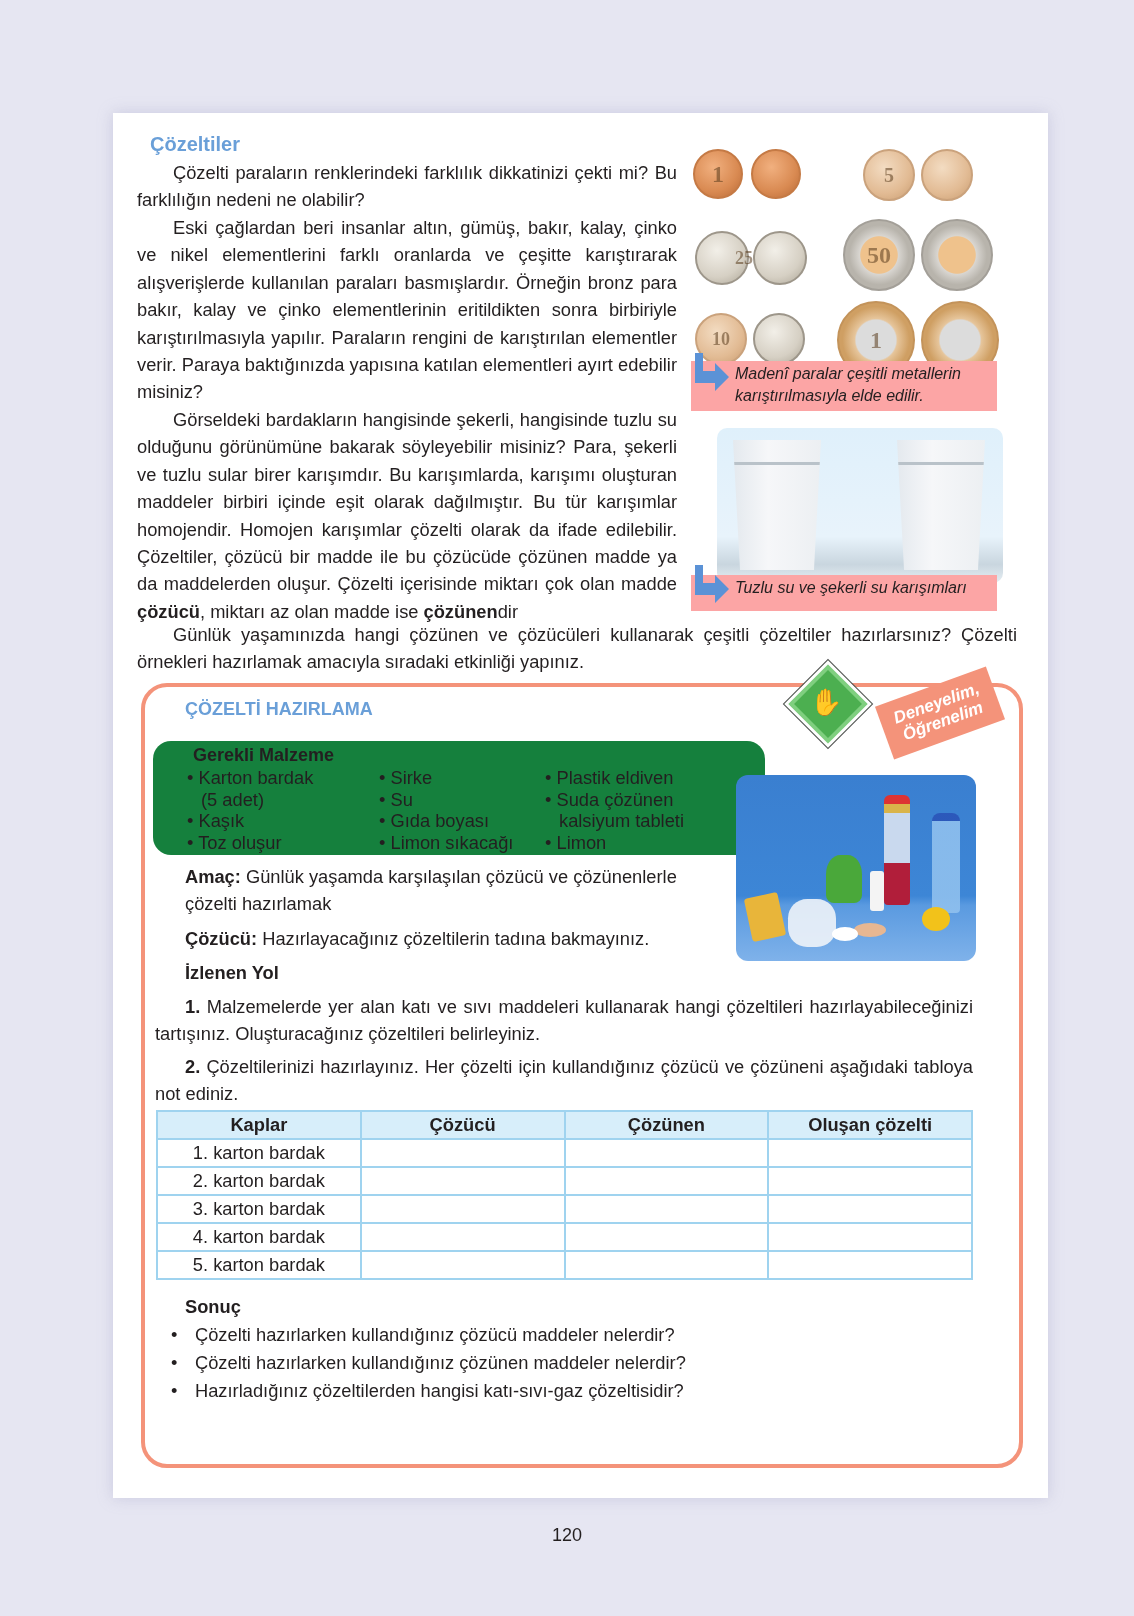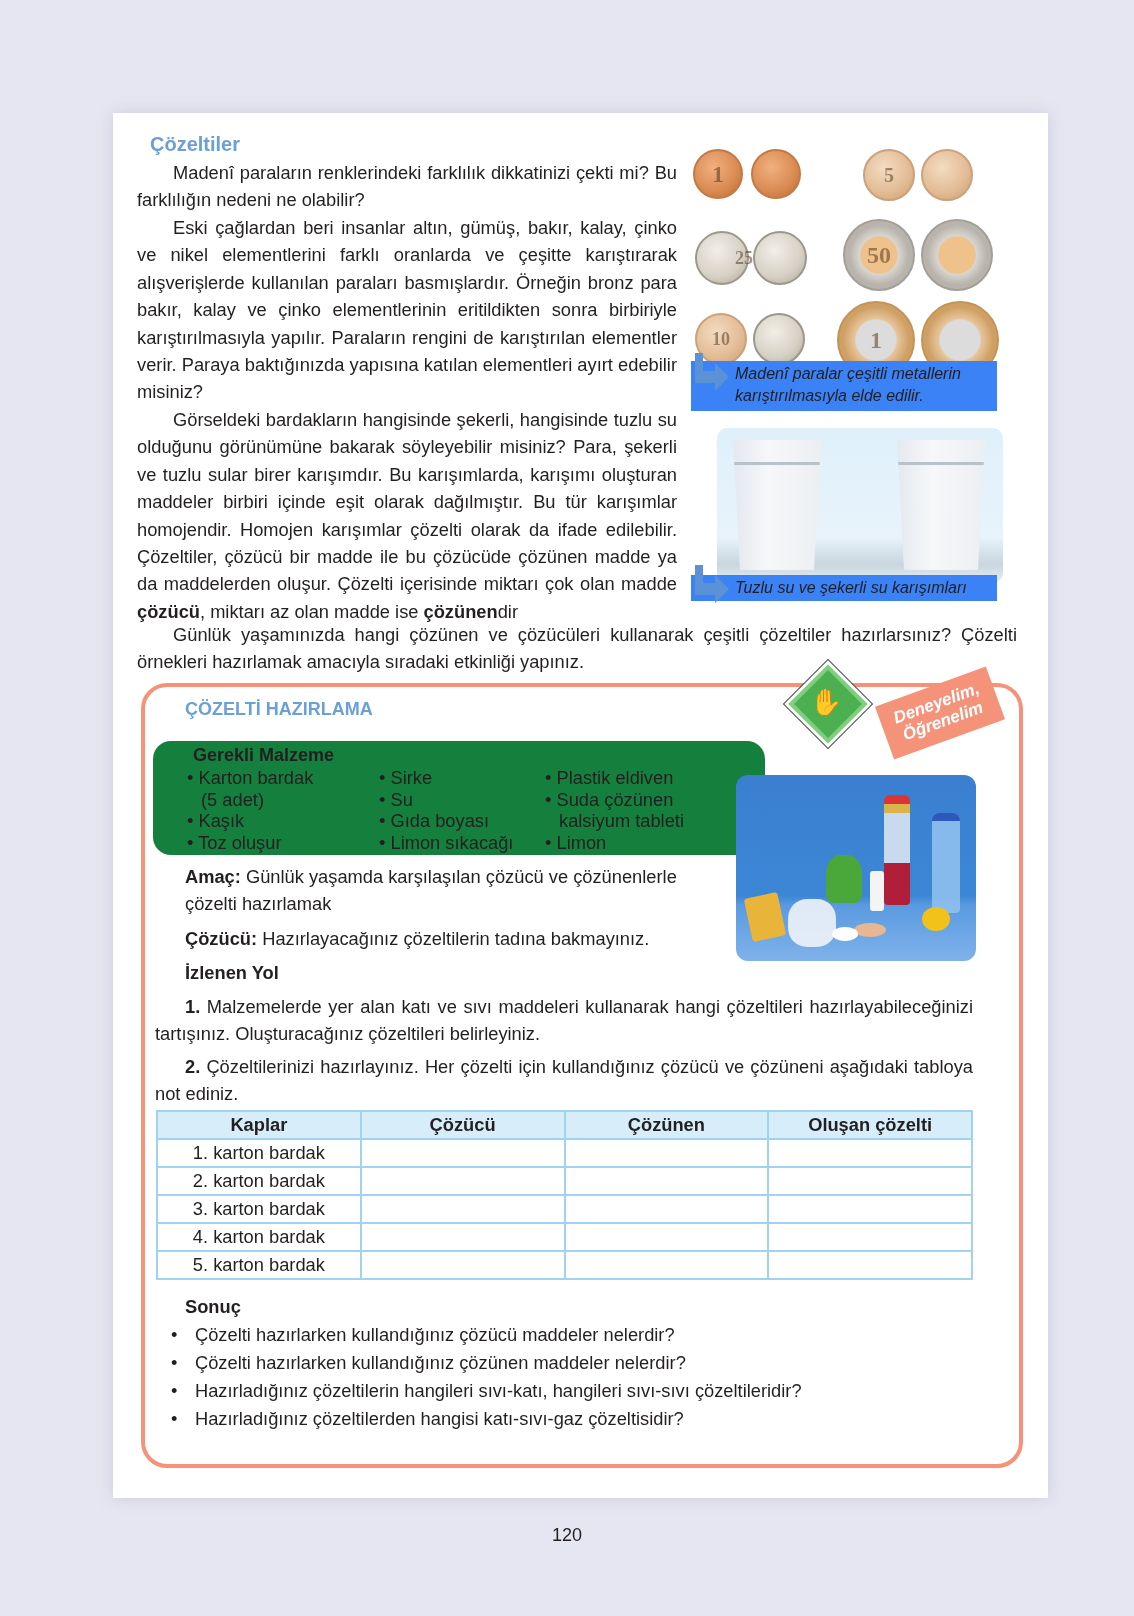--- a/index.html
+++ b/index.html
@@ -15,21 +15,21 @@
   b{font-weight:bold;}
   
   .coin{position:absolute;border-radius:50%;box-sizing:border-box;}
   .cu{background:radial-gradient(circle at 40% 35%,#f1b07f,#d98a52 60%,#b86a37);border:2px solid #c57a45;}
   .br{background:radial-gradient(circle at 40% 35%,#f3dcc2,#e2bb94 60%,#c99c70);border:2px solid #caa27c;}
   .ag{background:radial-gradient(circle at 40% 35%,#f2efe8,#d6d0c4 60%,#aba495);border:2px solid #9d968a;}
   .bi{background:radial-gradient(circle at 50% 50%,#efc28c 0 38%,#d9d6d1 40%,#b8b4ac 62%);border:2px solid #a39f98;}
   .bi2{background:radial-gradient(circle at 50% 50%,#dcdcdc 0 38%,#e6c59b 41%,#cf9f63 64%);border:2px solid #c3935a;}
   .coin span{position:absolute;inset:0;display:flex;align-items:center;justify-content:center;
        font-family:"Liberation Serif",serif;font-weight:bold;color:rgba(90,60,30,.55);}
-  .caption{background:#3b82f6;font-style:italic;font-size:16px;line-height:22px;color:#231f20;padding:2px 6px 2px 44px;box-sizing:border-box;}
+  .caption{background:#fca5a5;font-style:italic;font-size:16px;line-height:22px;color:#231f20;padding:2px 6px 2px 44px;box-sizing:border-box;}
   .arrow{position:absolute;width:40px;height:40px;}
   
   .glass-photo{position:absolute;left:604px;top:315px;width:286px;height:155px;border-radius:10px;
        background:linear-gradient(#dff0fb,#e8f3fb 70%,#c9d6df 88%,#e6eef3);overflow:hidden;}
   .glass{position:absolute;top:12px;width:88px;height:130px;
        clip-path:polygon(0 0,100% 0,92% 100%,8% 100%);
        background:linear-gradient(90deg,#e4e9ee,#f6f7f9 40%,#eceff2);}
   .glass:before{content:"";position:absolute;left:0;right:0;top:22px;height:3px;background:#b9c2c9;}
   
   .frame{position:absolute;left:28px;top:570px;width:882px;height:785px;border:4px solid #f4937a;border-radius:26px;box-sizing:border-box;}
@@ -56,21 +56,21 @@
 </style>
 </head>
 <body>
 
 <div class="page">
 
   <div class="abs" style="left:37px;top:20px;">
     <h2 class="sec">Çözeltiler</h2>
   </div>
 
-  <div class="abs t just indent" style="left:24px;top:46px;width:540px;">Madenî paraların renklerindeki farklılık dikkatinizi çekti mi? Bu farklılığın nedeni ne olabilir?</div>
+  <div class="abs t just indent" style="left:24px;top:46px;width:540px;">Çözelti paraların renklerindeki farklılık dikkatinizi çekti mi? Bu farklılığın nedeni ne olabilir?</div>
   <div class="abs t just indent" style="left:24px;top:101px;width:540px;">Eski çağlardan beri insanlar altın, gümüş, bakır, kalay, çinko ve nikel elementlerini farklı oranlarda ve çeşitte karıştırarak alışverişlerde kullanılan paraları basmışlardır. Örneğin bronz para bakır, kalay ve çinko elementlerinin eritildikten sonra birbiriyle karıştırılmasıyla yapılır. Paraların rengini de karıştırılan elementler verir. Paraya baktığınızda yapısına katılan elementleri ayırt edebilir misiniz?</div>
   <div class="abs t just indent" style="left:24px;top:293px;width:540px;"><span>Görseldeki bardakların hangisinde şekerli, hangisinde tuzlu su olduğunu görünümüne bakarak söyleyebilir misiniz? Para, şekerli ve tuzlu sular birer karışımdır. Bu karışımlarda, karışımı oluşturan maddeler birbiri içinde eşit olarak dağılmıştır. Bu tür karışımlar homojendir. Homojen karışımlar çözelti olarak da ifade edilebilir. Çözeltiler, çözücü bir madde ile bu çözücüde çözünen madde ya da maddelerden oluşur. Çözelti içerisinde miktarı çok olan madde </span><b>çözücü</b><span>, miktarı az olan madde ise </span><b>çözünen</b><span>dir</span></div>
 
   <div class="abs t just indent" style="left:24px;top:508px;width:880px;">Günlük yaşamınızda hangi çözünen ve çözücüleri kullanarak çeşitli çözeltiler hazırlarsınız? Çözelti örnekleri hazırlamak amacıyla sıradaki etkinliği yapınız.</div>
 
   <div class="abs" style="left:580px;top:28px;width:310px;height:240px;">
     <div class="coin cu" style="left:0;top:8px;width:50px;height:50px;">
         <span style="font-size:24px;">1</span>
       </div>
     <div class="coin cu" style="left:58px;top:8px;width:50px;height:50px;"></div>
@@ -102,21 +102,21 @@
     <span>Madenî paralar çeşitli metallerin karıştırılmasıyla elde edilir.</span>
   </div>
   <svg class="arrow" style="left:578px;top:240px;" viewBox="0 0 40 40">
     <path d="M4 0 h8 v18 h12 v-8 l14 14 -14 14 v-8 h-20 z" fill="#5b92d6"></path>
   </svg>
 
   <div class="glass-photo">
     <div class="glass" style="left:16px;"></div>
     <div class="glass" style="left:180px;"></div>
   </div>
-  <div class="abs caption" style="left:578px;top:462px;width:306px;height:26px;">
+  <div class="abs caption" style="left:578px;top:462px;width:306px;height:36px;">
     <span>Tuzlu su ve şekerli su karışımları</span>
   </div>
   <svg class="arrow" style="left:578px;top:452px;" viewBox="0 0 40 40">
     <path d="M4 0 h8 v18 h12 v-8 l14 14 -14 14 v-8 h-20 z" fill="#5b92d6"></path>
   </svg>
 
   <div class="frame"></div>
   <div class="frame-title">ÇÖZELTİ HAZIRLAMA</div>
 
   <div class="badge"></div>
@@ -212,18 +212,17 @@
         <td></td>
         <td></td>
       </tr>
     </tbody>
   </table>
 
   <div class="par" style="left:72px;top:1180px;font-weight:bold;">Sonuç</div>
   <ul class="sonuc">
     <li>Çözelti hazırlarken kullandığınız çözücü maddeler nelerdir?</li>
     <li>Çözelti hazırlarken kullandığınız çözünen maddeler nelerdir?</li>
-    <li>Hazırladığınız çözeltilerin hangileri sıvı-katı, hangileri sıvı-sıvı çözeltileridir?</li>
     <li>Hazırladığınız çözeltilerden hangisi katı-sıvı-gaz çözeltisidir?</li>
   </ul>
 </div>
 
 <div class="pageno">120</div>
 
 </body></html>

